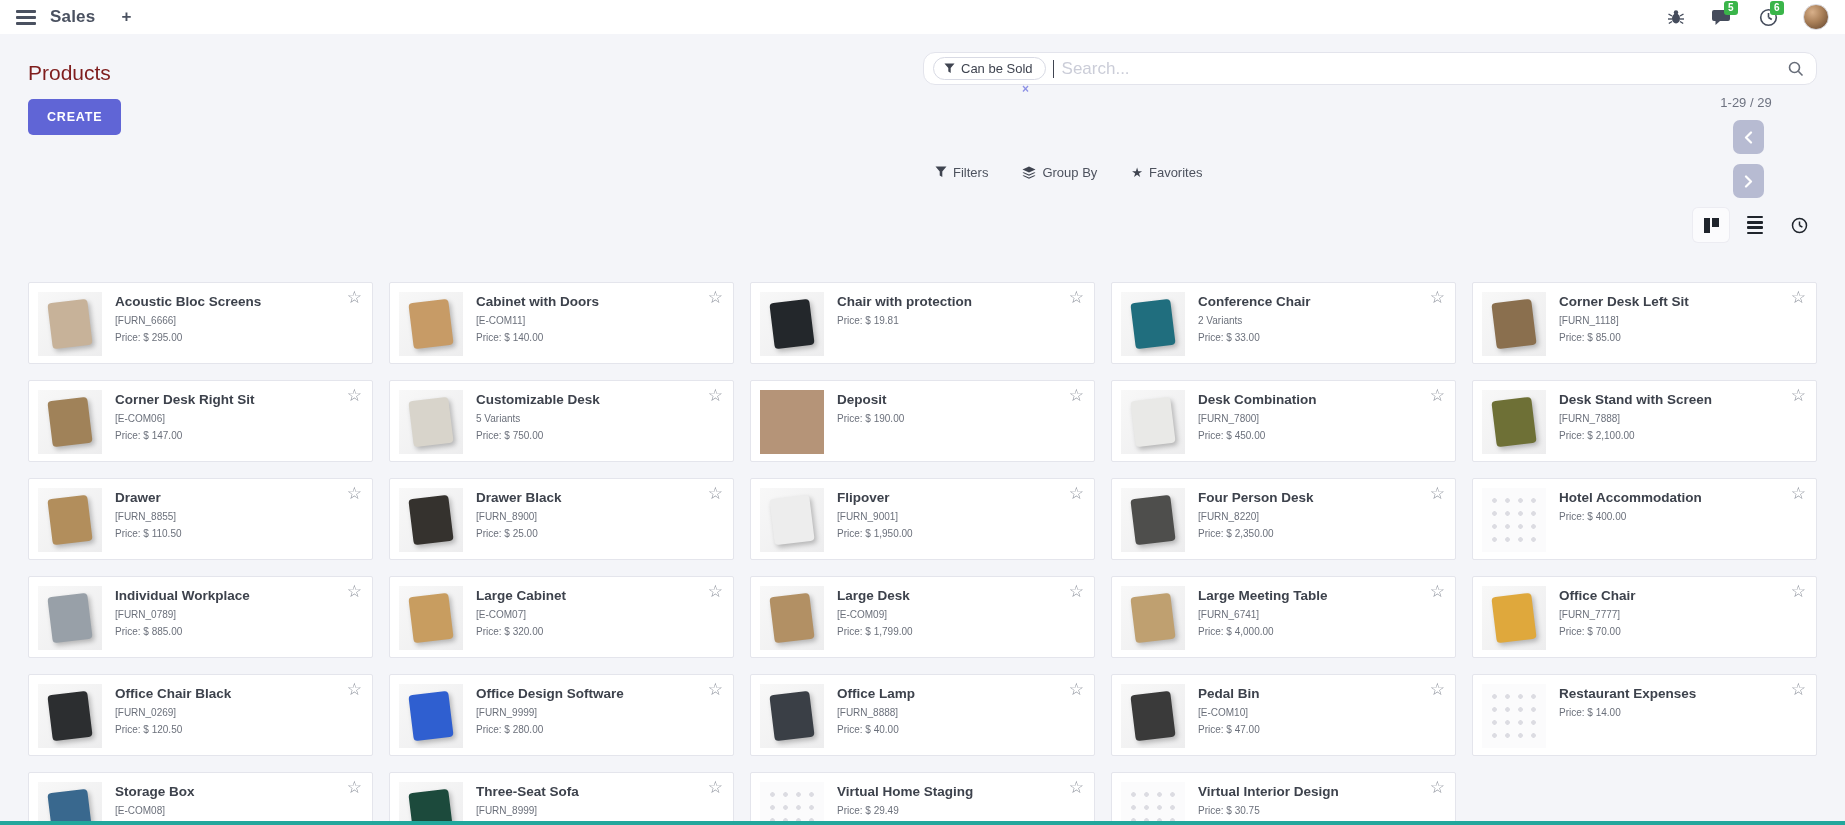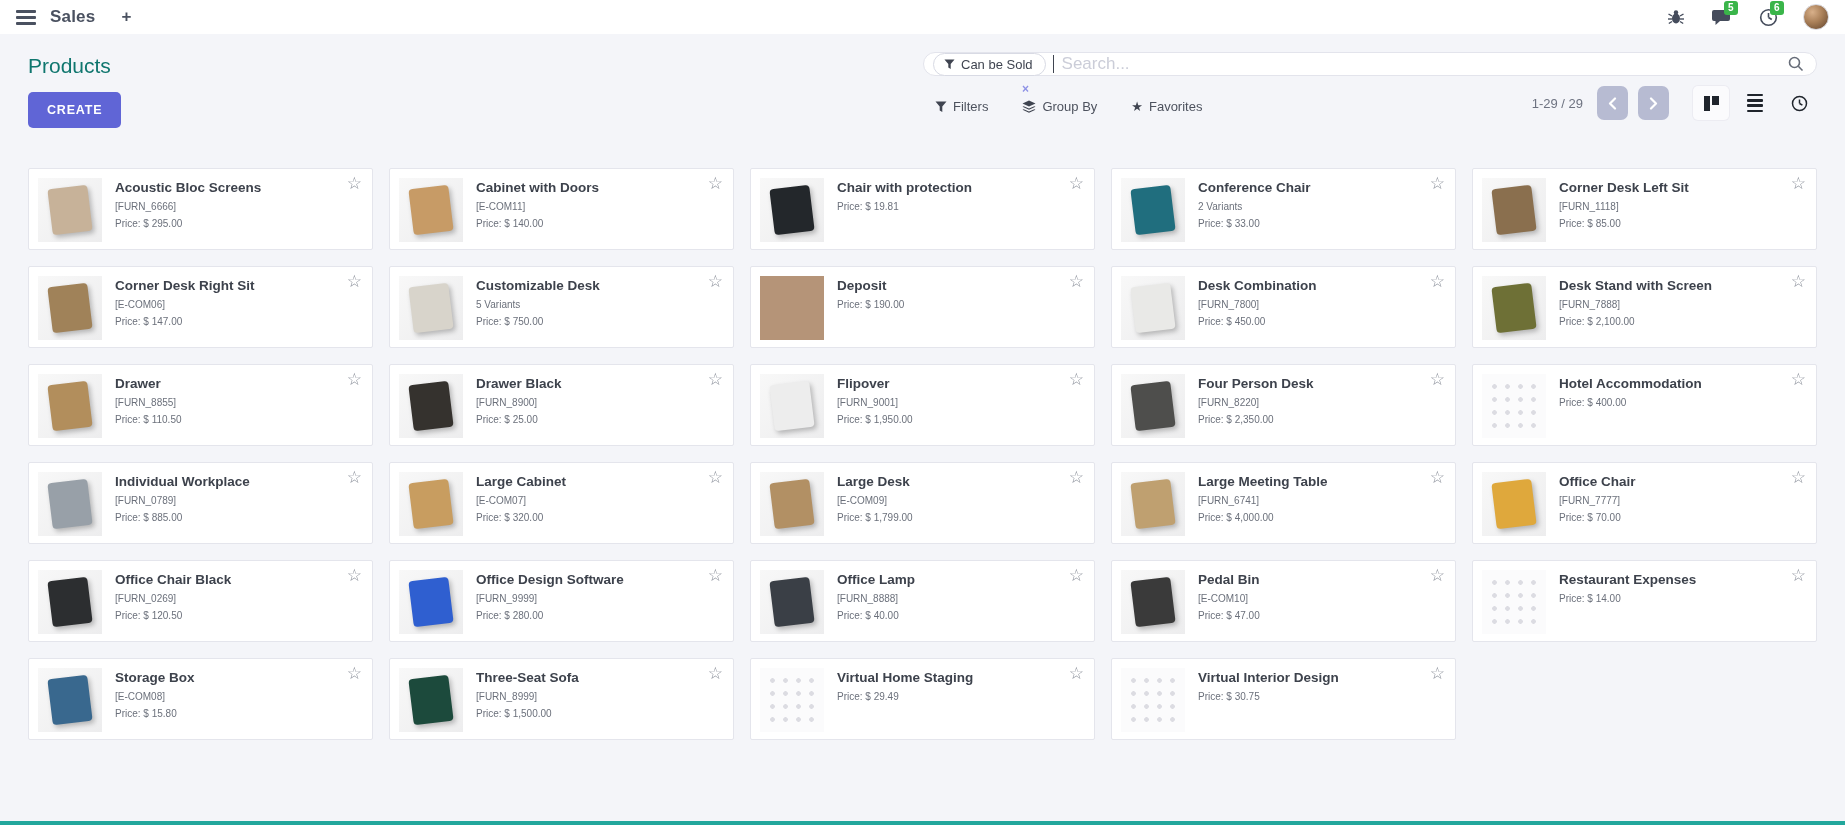--- a/index.html
+++ b/index.html
@@ -34,31 +34,31 @@
     background:radial-gradient(circle at 35% 30%, #d8b08a 0%, #a97f58 45%, #5f422c 100%);
     border:1px solid #d9d9e0; cursor:pointer;
   }
 
   
   .control-panel {
     display:flex; justify-content:space-between;
     padding:18px 28px 0 28px;
   }
   .cp-left {}
-  .page-title { font-size:21px; color:#0f766e; font-weight:400; margin-top:2px; }
+  .page-title { font-size:21px; color:#7f1d1d; font-weight:400; margin-top:9px; }
   .create-btn {
     margin-top:14px; display:inline-block;
     background:#6065d6; color:#fff;
     font-size:12.5px; font-weight:bold; letter-spacing:.8px;
     padding:11px 19px; border:none; border-radius:5px; cursor:pointer;
   }
   .cp-right { width:894px; }
   .search-bar {
     position:relative;
-    height:24px; background:#fff;
+    height:33px; background:#fff;
     border:1px solid #e3e4ec; border-radius:12px;
     display:flex; align-items:center; padding:0 12px 0 9px;
   }
   .facet {
     display:flex; align-items:center; gap:6px;
     border:1px solid #d8dae4; border-radius:12px;
     padding:3px 12px 3px 10px; background:#fff;
     font-size:13px; color:#3f4450; cursor:pointer; white-space:nowrap;
   }
   .facet-close {
@@ -74,21 +74,21 @@
   .search-input::placeholder { color:#cbcdd8; }
 
   .controls-row {
     margin-top:10px;
     display:flex; align-items:center; justify-content:space-between;
     padding-left:12px;
   }
   .ctrl-left { display:flex; align-items:center; gap:34px; }
   .ctrl-item { display:flex; align-items:center; gap:6px; font-size:13px; color:#4d525e; cursor:pointer;margin-top:7px; }
   .ctrl-item .star-glyph { font-size:13px; color:#3f4450; }
-  .ctrl-right { display:flex; align-items:center; gap:10px; }
+  .ctrl-right { display:flex; align-items:center; gap:10px;flex-direction:column; }
   .pager-text { font-size:13px; color:#6d7280; margin-right:4px; }
   .pager-btn {
     width:31px; height:34px; border:none; border-radius:7px;
     background:#b7bbd2; display:flex; align-items:center; justify-content:center;
     cursor:pointer;
   }
   .switcher { display:flex; align-items:center; gap:8px; margin-left:14px; }
   .switch-btn {
     width:36px; height:34px; border-radius:5px;
     display:flex; align-items:center; justify-content:center; cursor:pointer;

